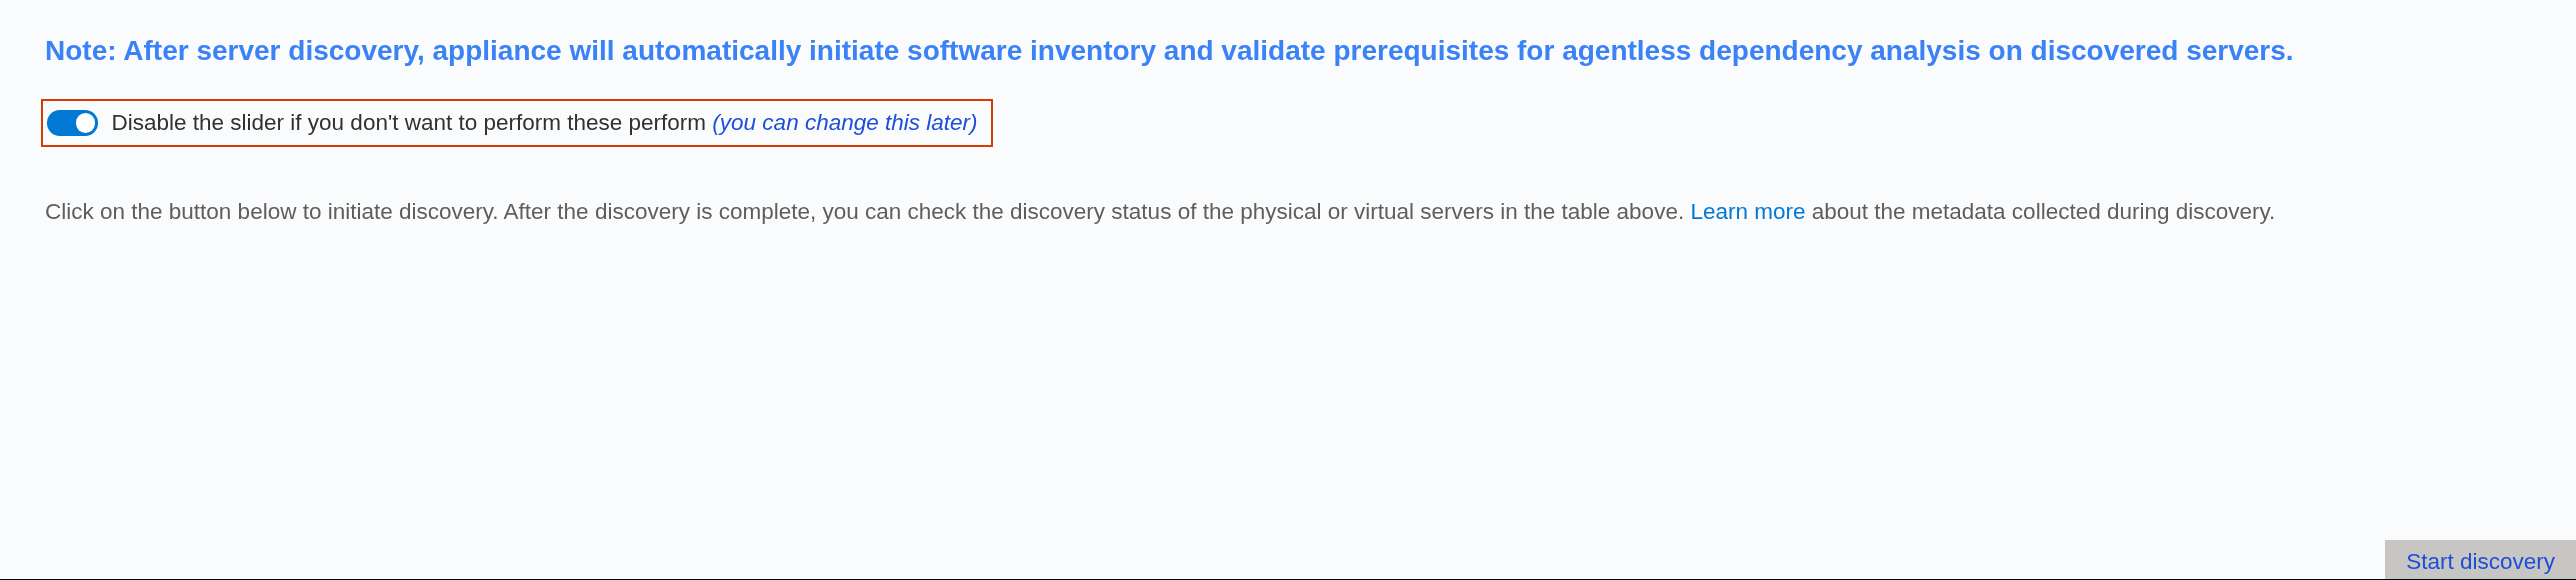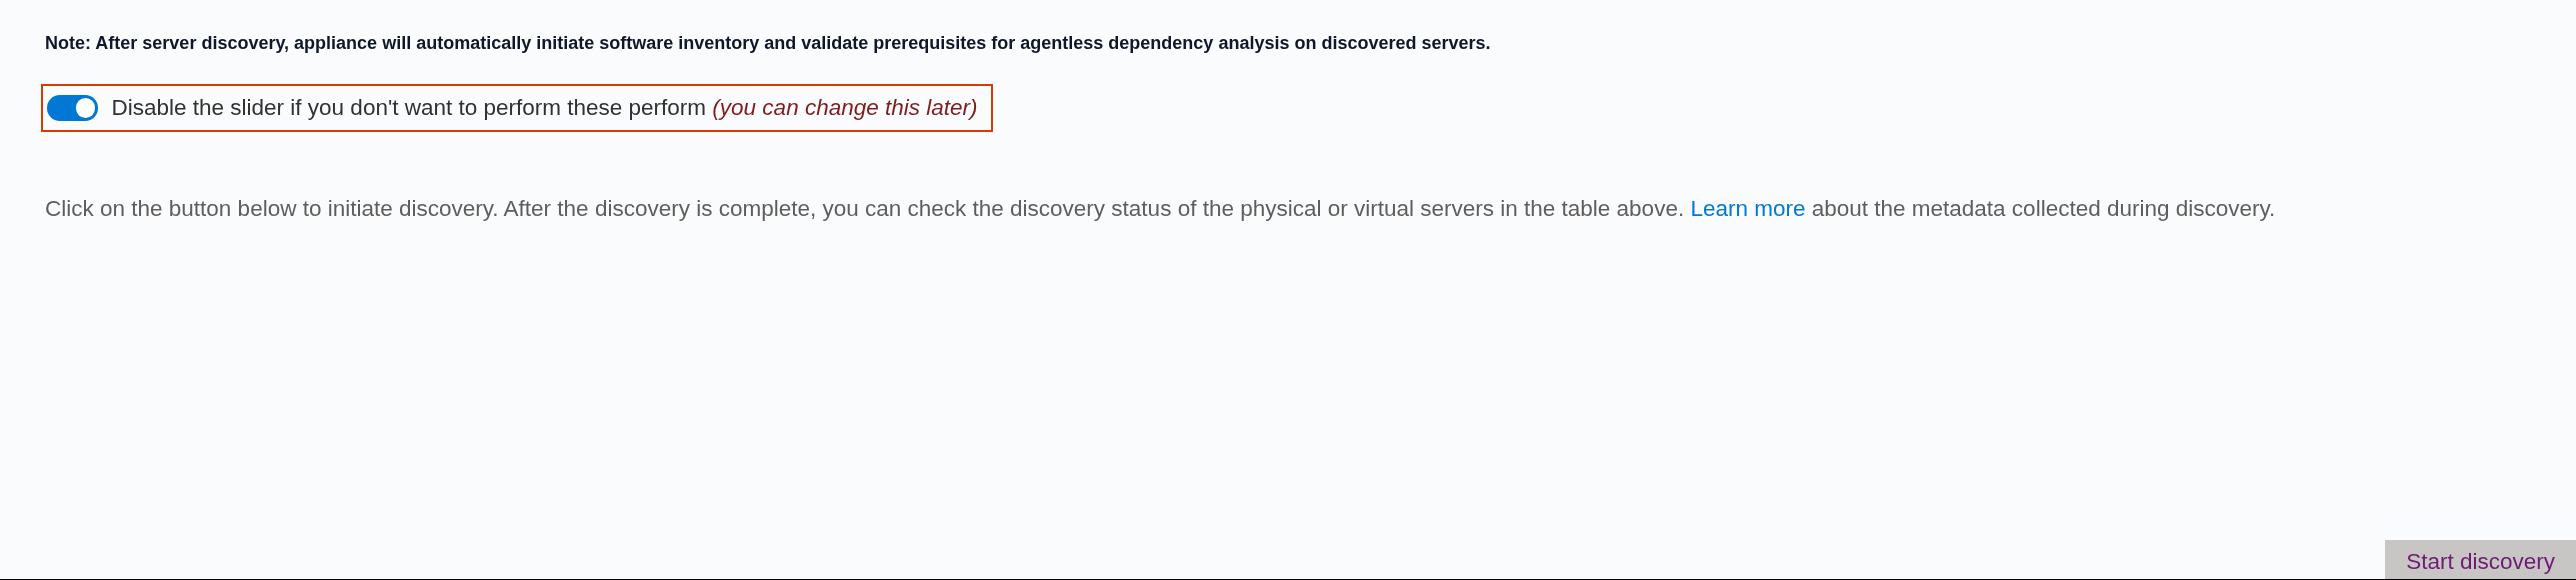--- a/index.html
+++ b/index.html
@@ -6,23 +6,23 @@
     body {
       font-family: 'Segoe UI', Arial, sans-serif;
       background: #fafbfc;
       color: #323130;
       padding: 30px 45px 0 45px;
       position: relative;
       min-height: 581px;
       border-bottom: 2.3px solid #000;
     }
     .note-text {
-      font-size: 18px;
+      font-size: 28px;
       font-weight: 700;
-      color: #0f172a;
+      color: #3b82f6;
       line-height: 1.5;
       max-width: 2403px;
     }
     .toggle-row {
       border: 2.3px solid #d83b01;
       display: inline-flex;
       align-items: center;
       padding: 9px 13.5px 9px 4.5px;
       margin-top: 27px;
       margin-left: -4.5px;
@@ -50,41 +50,41 @@
       border-radius: 50%;
     }
     .toggle-label {
       font-size: 22.5px;
       color: #323130;
       font-weight: 400;
       white-space: nowrap;
     }
     .toggle-label em {
       font-style: italic;
-      color: #7f1d1d;
+      color: #1d4ed8;
     }
     .body-text {
       font-size: 22.5px;
       color: #605e5c;
       font-weight: 400;
       line-height: 1.55;
-      margin-top: 60px;
+      margin-top: 48px;
       max-width: 2403px;
     }
     .learn-link {
       color: #0078d4;
       text-decoration: none;
       cursor: pointer;
     }
     .start-btn {
       position: absolute;
       bottom: 0;
       right: 0;
       background: #c8c6c4;
-      color: #701a75;
+      color: #1d4ed8;
       font-size: 22.5px;
       font-weight: 400;
       padding: 9px 21px 4.5px 21px;
       border: none;
       font-family: inherit;
       cursor: not-allowed;
     }
   </style>
 </head>
 <body>

